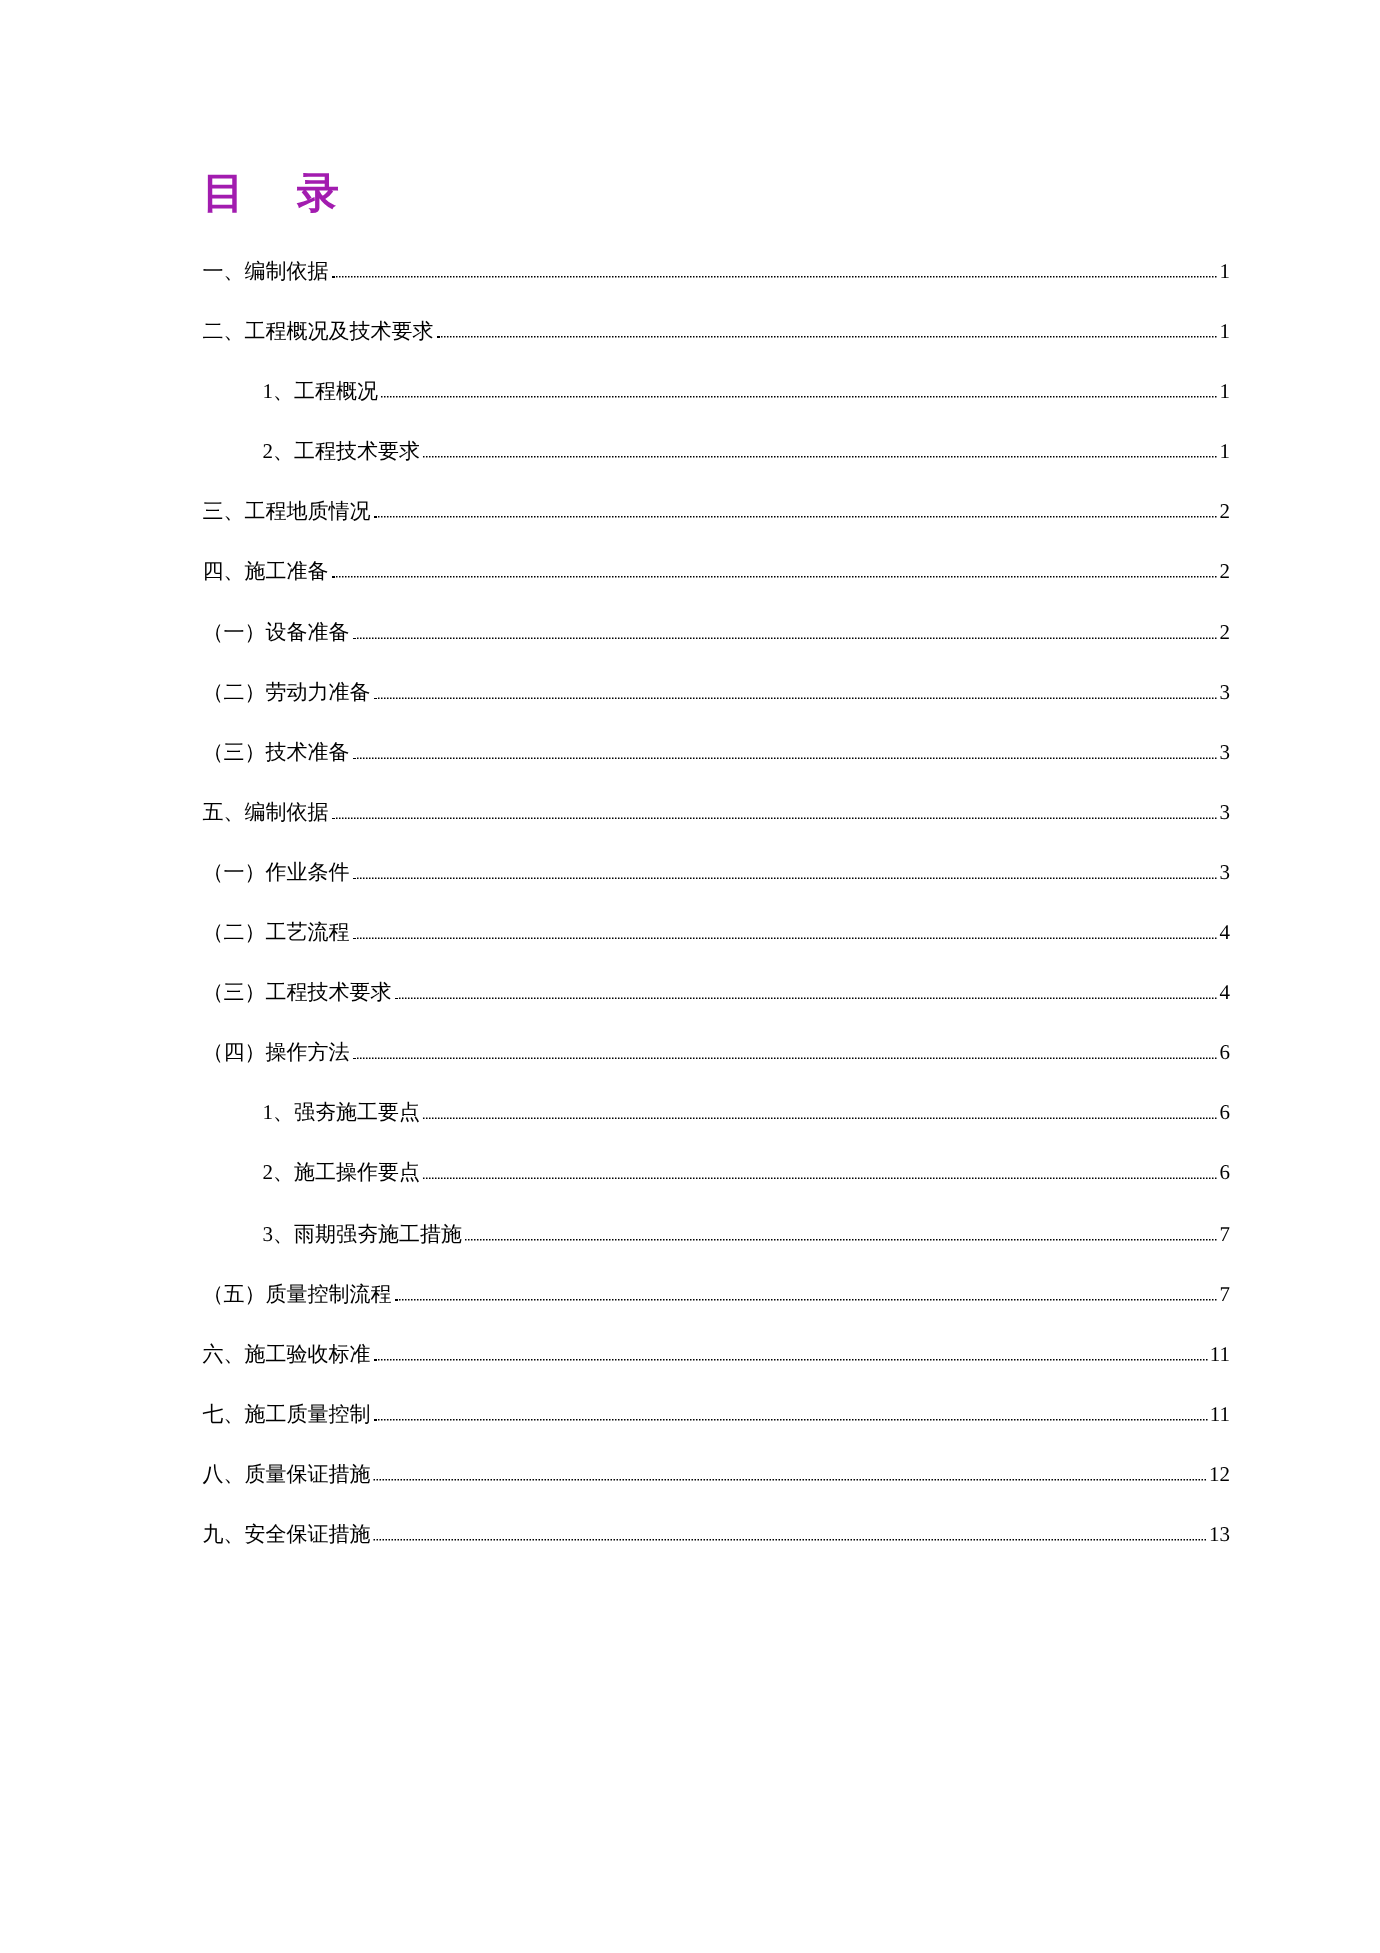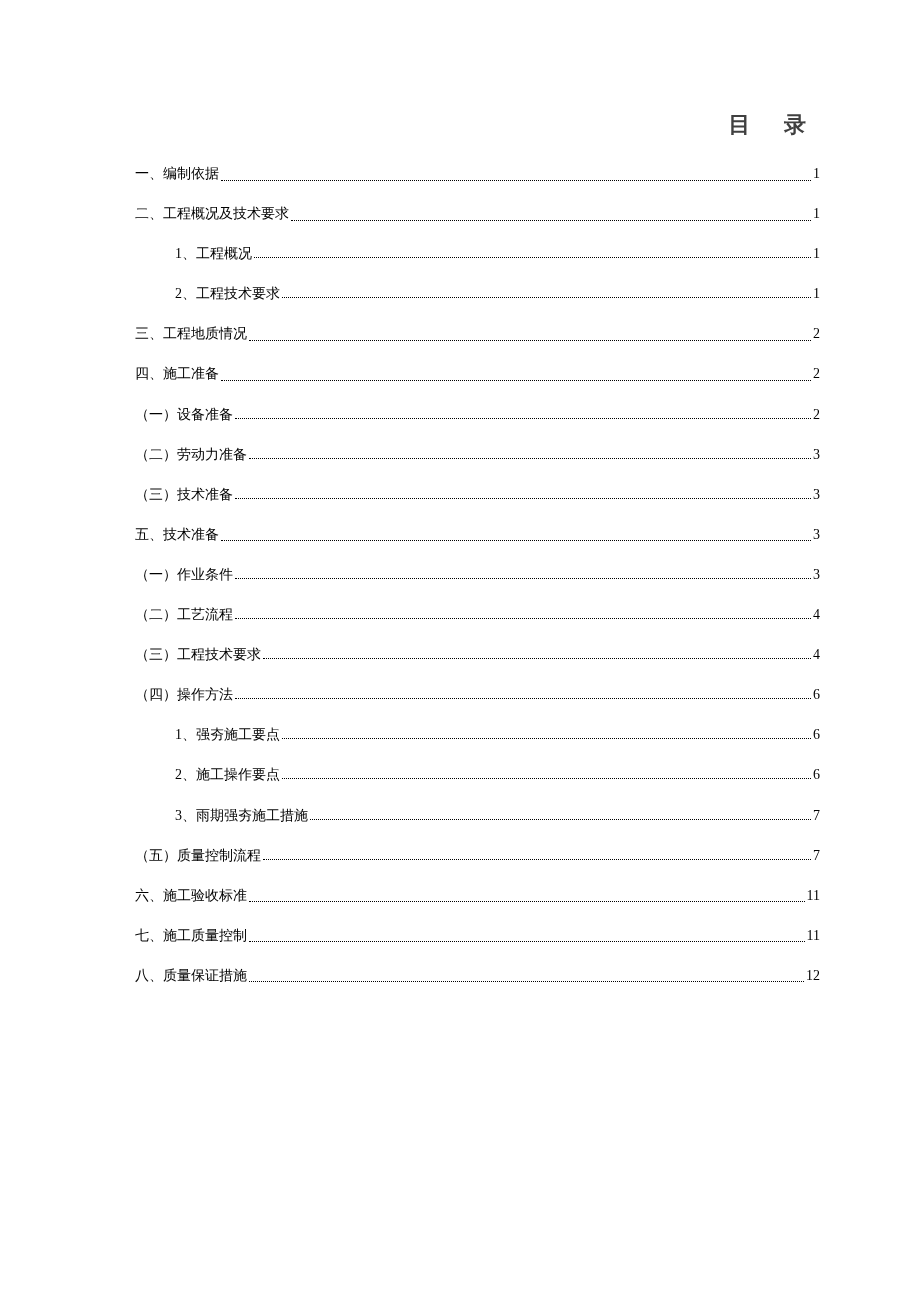--- a/index.html
+++ b/index.html
@@ -11,38 +11,37 @@
       background: #fff;
       font-family: "SimSun", "宋体", serif;
       width: 920px;
       height: 1302px;
       position: relative;
     }
     .page {
       padding: 110px 100px 0 135px;
     }
     .toc-title {
-      text-align: right;
-      font-size: 22px;
+      text-align: left;
+      font-size: 28px;
       font-weight: bold;
       letter-spacing: 14px;
       margin-bottom: 24px;
-      color: #404040;
+      color: #a21caf;
     }
     .toc-entry {
       display: flex;
       align-items: baseline;
       font-size: 14px;
       color: #000;
       margin-bottom: 20.5px;
       line-height: 1.4;
     }
     .toc-entry.level-0 {
       padding-left: 0;
-      align-items: flex-end;
     }
     .toc-entry.level-1 {
       padding-left: 0;
     }
     .toc-entry.level-2 {
       padding-left: 40px;
     }
     .toc-label {
       white-space: nowrap;
     }
@@ -101,21 +100,21 @@
         <span class="toc-label">（二）劳动力准备</span>
         <span class="toc-dots"></span>
         <span class="toc-page">3</span>
       </div>
       <div class="toc-entry level-1">
         <span class="toc-label">（三）技术准备</span>
         <span class="toc-dots"></span>
         <span class="toc-page">3</span>
       </div>
       <div class="toc-entry level-0">
-        <span class="toc-label">五、技术准备</span>
+        <span class="toc-label">五、编制依据</span>
         <span class="toc-dots"></span>
         <span class="toc-page">3</span>
       </div>
       <div class="toc-entry level-1">
         <span class="toc-label">（一）作业条件</span>
         <span class="toc-dots"></span>
         <span class="toc-page">3</span>
       </div>
       <div class="toc-entry level-1">
         <span class="toc-label">（二）工艺流程</span>
@@ -160,14 +159,19 @@
       <div class="toc-entry level-0">
         <span class="toc-label">七、施工质量控制</span>
         <span class="toc-dots"></span>
         <span class="toc-page">11</span>
       </div>
       <div class="toc-entry level-0">
         <span class="toc-label">八、质量保证措施</span>
         <span class="toc-dots"></span>
         <span class="toc-page">12</span>
       </div>
+      <div class="toc-entry level-0">
+        <span class="toc-label">九、安全保证措施</span>
+        <span class="toc-dots"></span>
+        <span class="toc-page">13</span>
+      </div>
     </div>
 </div>
 
 </body></html>

